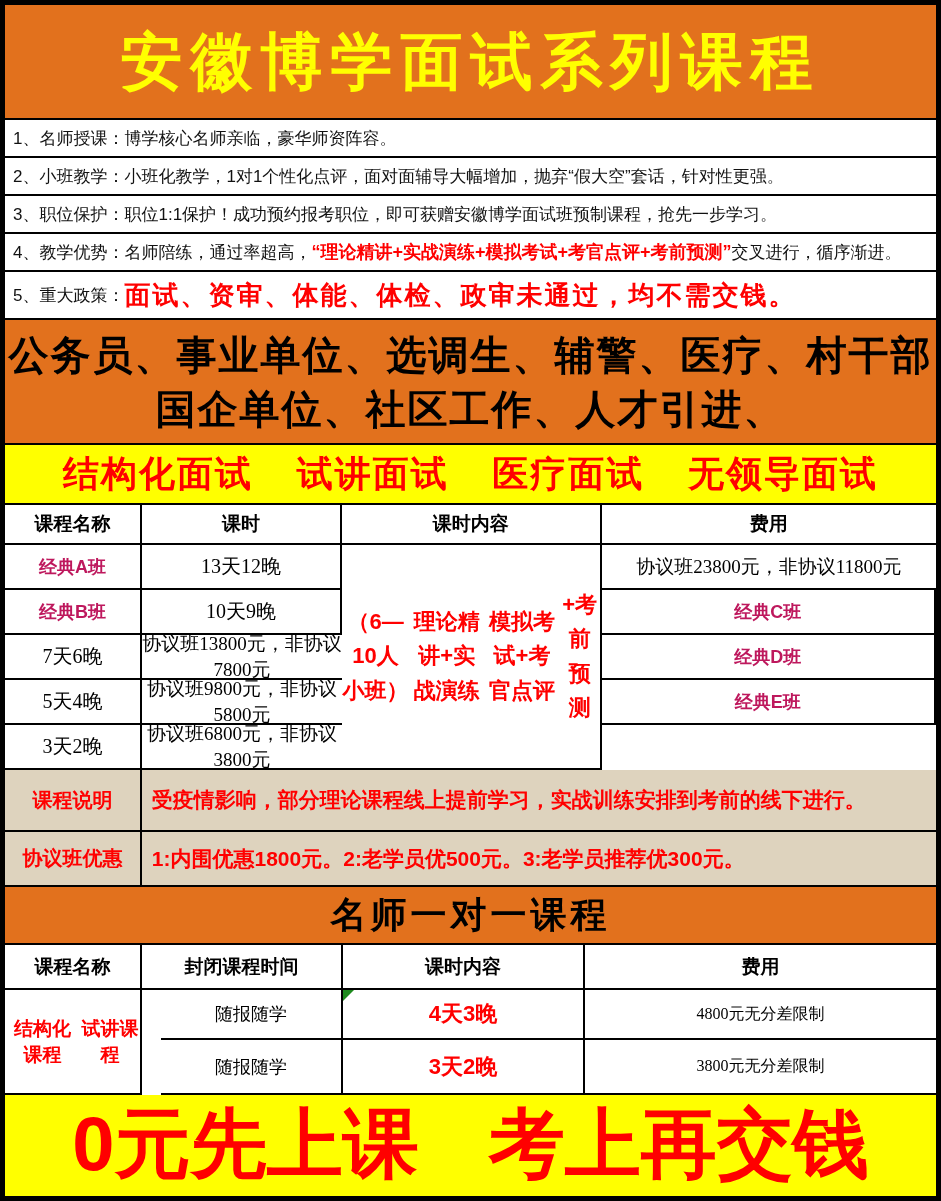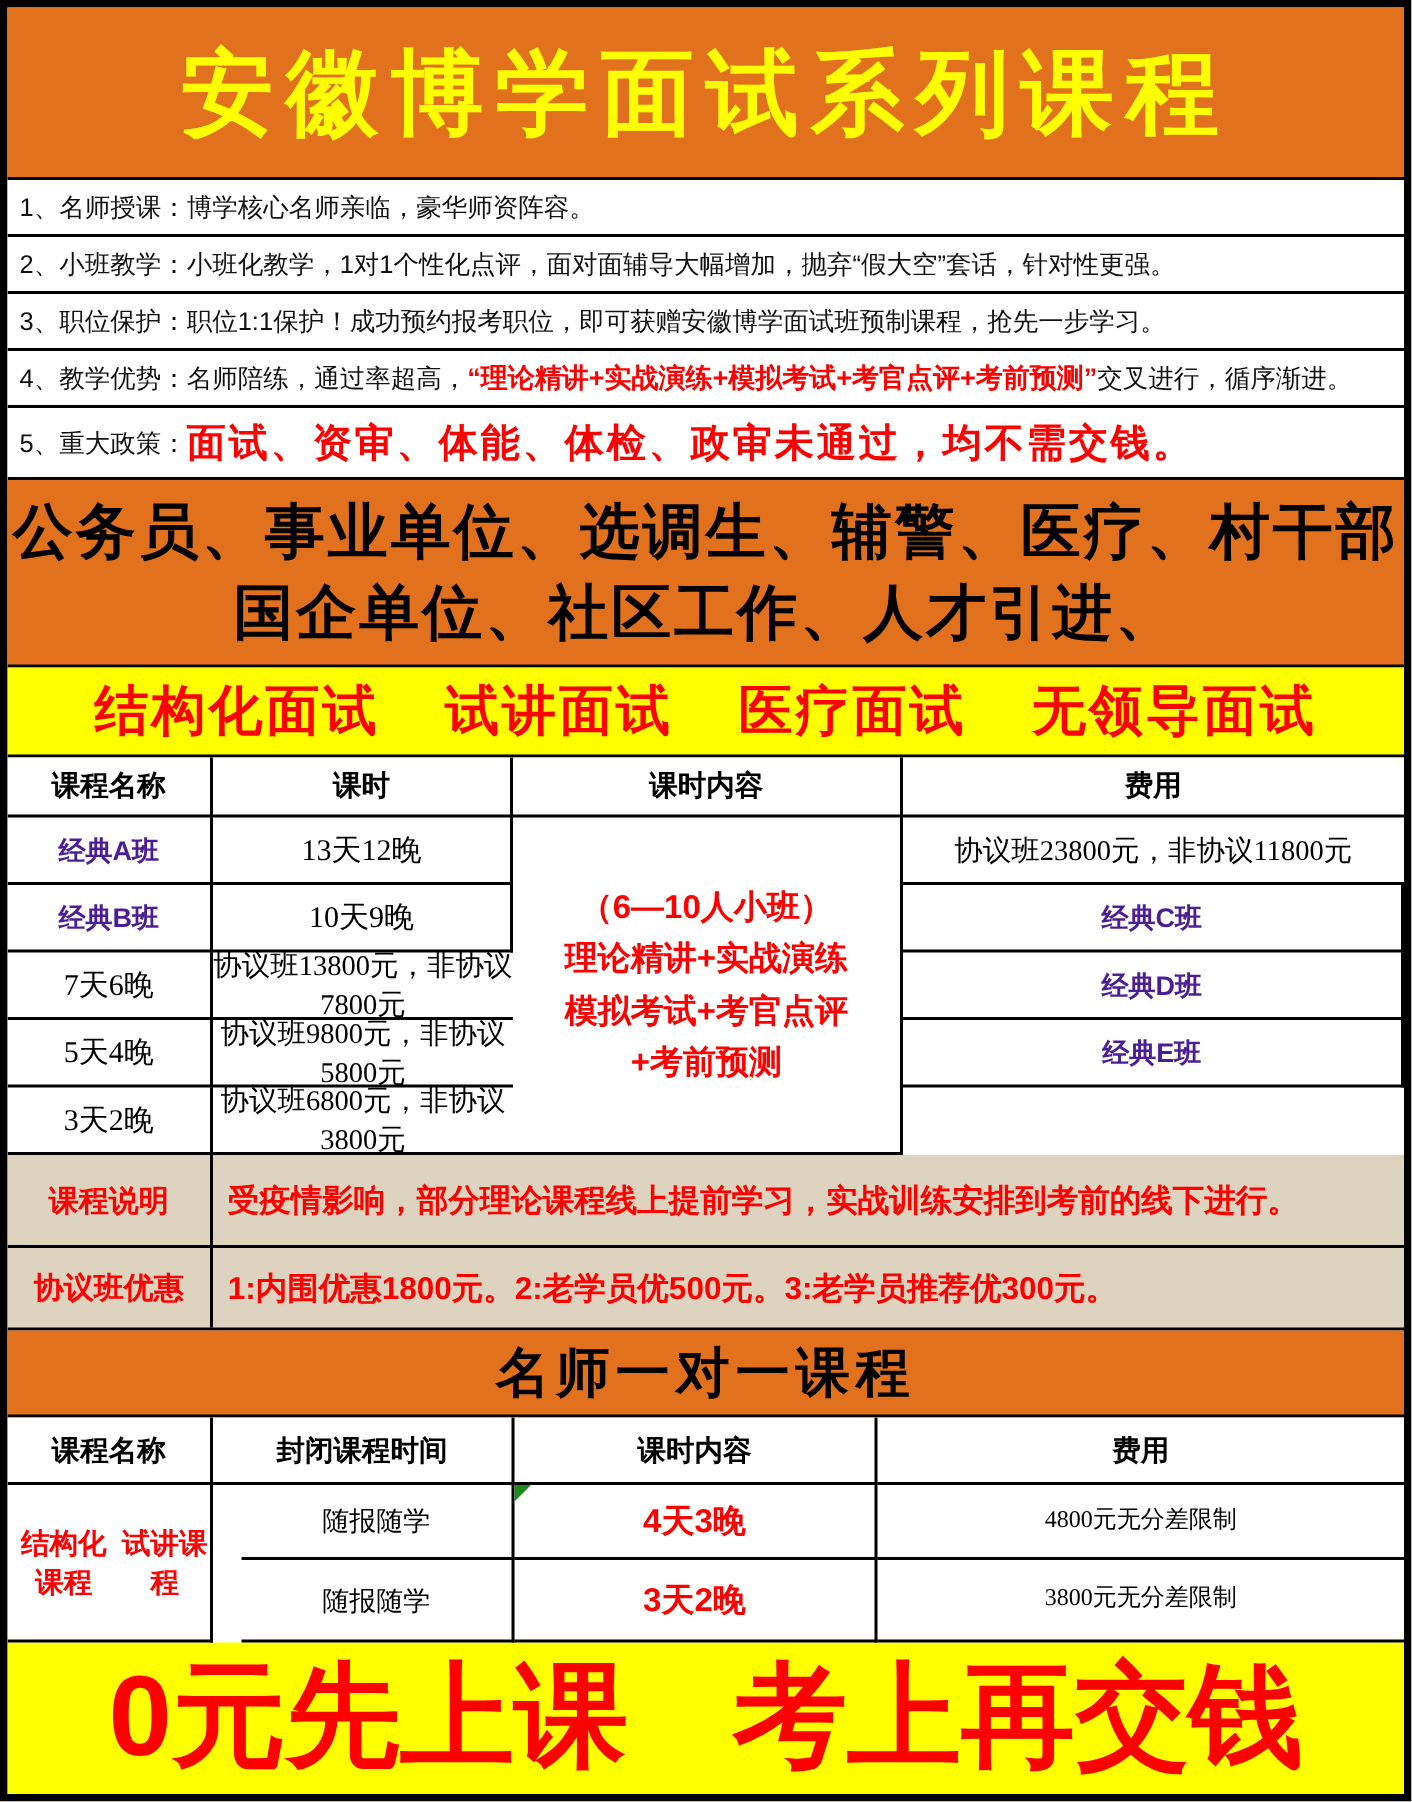--- a/index.html
+++ b/index.html
@@ -32,24 +32,24 @@
            display:flex; align-items:center; justify-content:space-between; padding:12px 58px; }
   .types span { color:#FF0000; font-weight:bold; font-size:36px; letter-spacing:2px; }
 
   
   .t1 { display:grid; grid-template-columns:14.7% 21.5% 27.9% 35.9%;
         grid-template-rows:40px 45px 45px 45px 45px 45px; background:#fff; }
   .cell { border-right:2px solid #000; border-bottom:2px solid #000;
           display:flex; align-items:center; justify-content:center; text-align:center; }
   .cell.last { border-right:none; }
   .th { font-weight:bold; font-size:19px; color:#000; }
-  .td-name { font-weight:bold; font-size:18px; color:#4c1d95; }
+  .td-name { font-weight:bold; font-size:18px; color:#be185d; }
   .td-hours { font-size:20px; color:#000; font-family:"Liberation Serif","DejaVu Serif",serif; }
   .td-fee { font-size:19px; color:#000; font-family:"Liberation Serif","DejaVu Serif",serif; }
-  .t1-merged { grid-column:3; grid-row:2 / span 5; flex-direction:column; justify-content:center; }
+  .t1-merged { grid-column:3; grid-row:2 / span 5; justify-content:center; }
   .t1-merged div { color:#FF0000; font-weight:bold; font-size:22px; line-height:1.55; }
 
   
   .info-row { display:flex; background:#DED3BE; border-bottom:2px solid #000; }
   .info-row.r1 { height:62px; }
   .info-row.r2 { height:55px; }
   .info-label { width:14.7%; border-right:2px solid #000; display:flex; align-items:center;
                 justify-content:center; color:#FF0000; font-weight:bold; font-size:20px; }
   .info-text { flex:1; display:flex; align-items:center; padding-left:10px;
                color:#FF0000; font-weight:bold; font-size:21px; }

